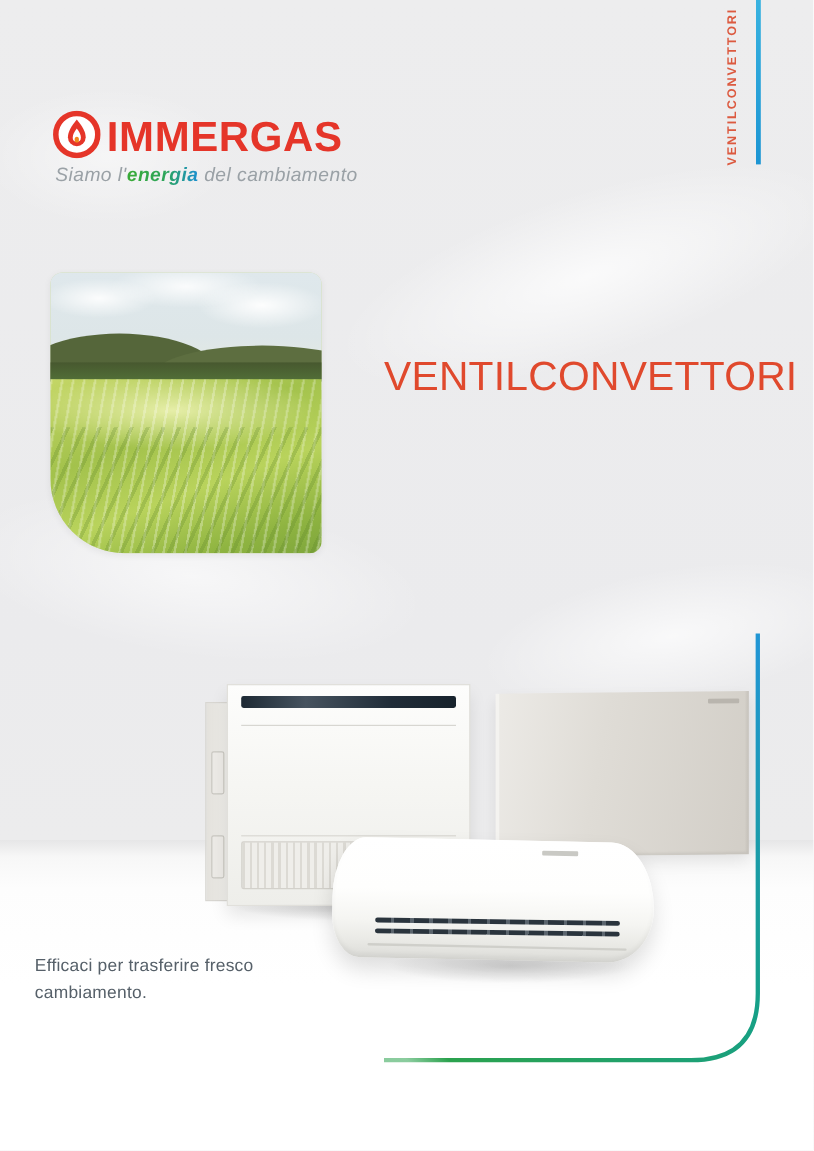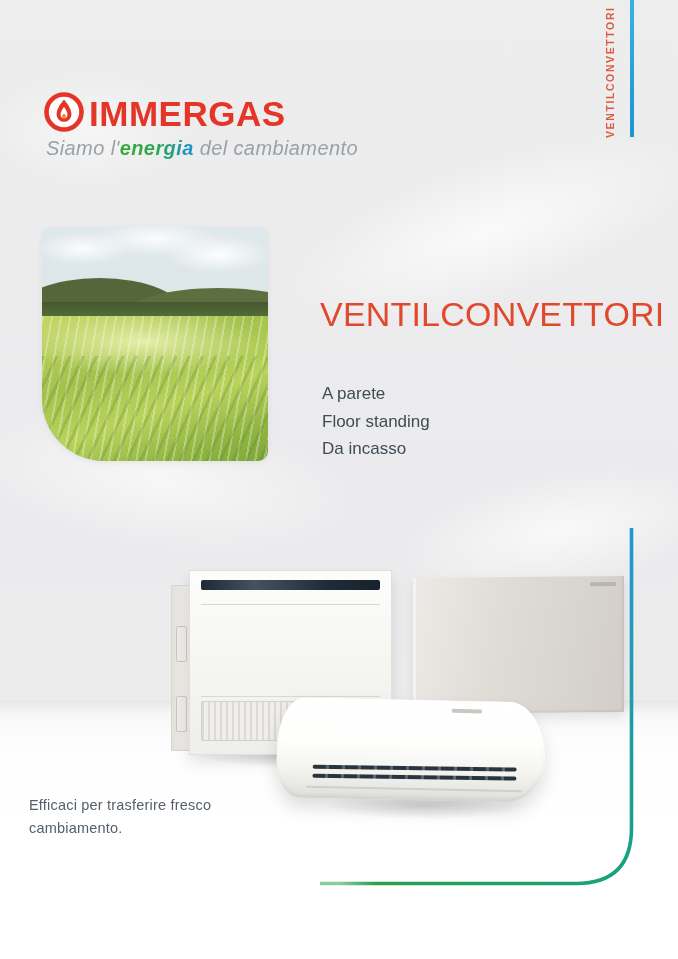--- a/index.html
+++ b/index.html
@@ -36,21 +36,21 @@
   .logo{position:absolute;left:44px;top:92px;}
   .logo-row{display:flex;align-items:center;}
   .logo-flame{width:40px;height:40px;flex:0 0 40px;}
   .logo-brand{
     margin-left:5px;
     font-size:35px;font-weight:bold;letter-spacing:.5px;
     color:#e53529;line-height:38px;
   }
   .logo-tagline{
     margin-top:1px;margin-left:2px;
-    font-size:20px;font-style:italic;letter-spacing:.4px;
+    font-size:16px;font-style:italic;letter-spacing:.4px;
     color:#9aa1a6;
   }
   .logo-tagline .hl{
     font-weight:bold;
     background:linear-gradient(90deg,#3aaa35 0%,#2ca55c 55%,#1b8fd0 100%);
     -webkit-background-clip:text;background-clip:text;
     color:transparent;
   }
 
   
@@ -227,25 +227,20 @@
     <div class="hill"></div>
     <div class="hill2"></div>
     <div class="treeline"></div>
     <div class="field"></div>
     <div class="grass-streaks"></div>
   </div>
 
   <div class="title">
     <div>VENTILCONVETTORI</div>
   </div>
-  <div class="subtitles">
-    <div>A parete</div>
-    <div>Floor standing</div>
-    <div>Da incasso</div>
-  </div>
 
   <div class="rear-unit">
     <div class="badge"></div>
   </div>
 
   <div class="unit-shadow sh-floor"></div>
   <div class="floor-unit-side">
     <div class="vent1"></div>
     <div class="vent2"></div>
   </div>

